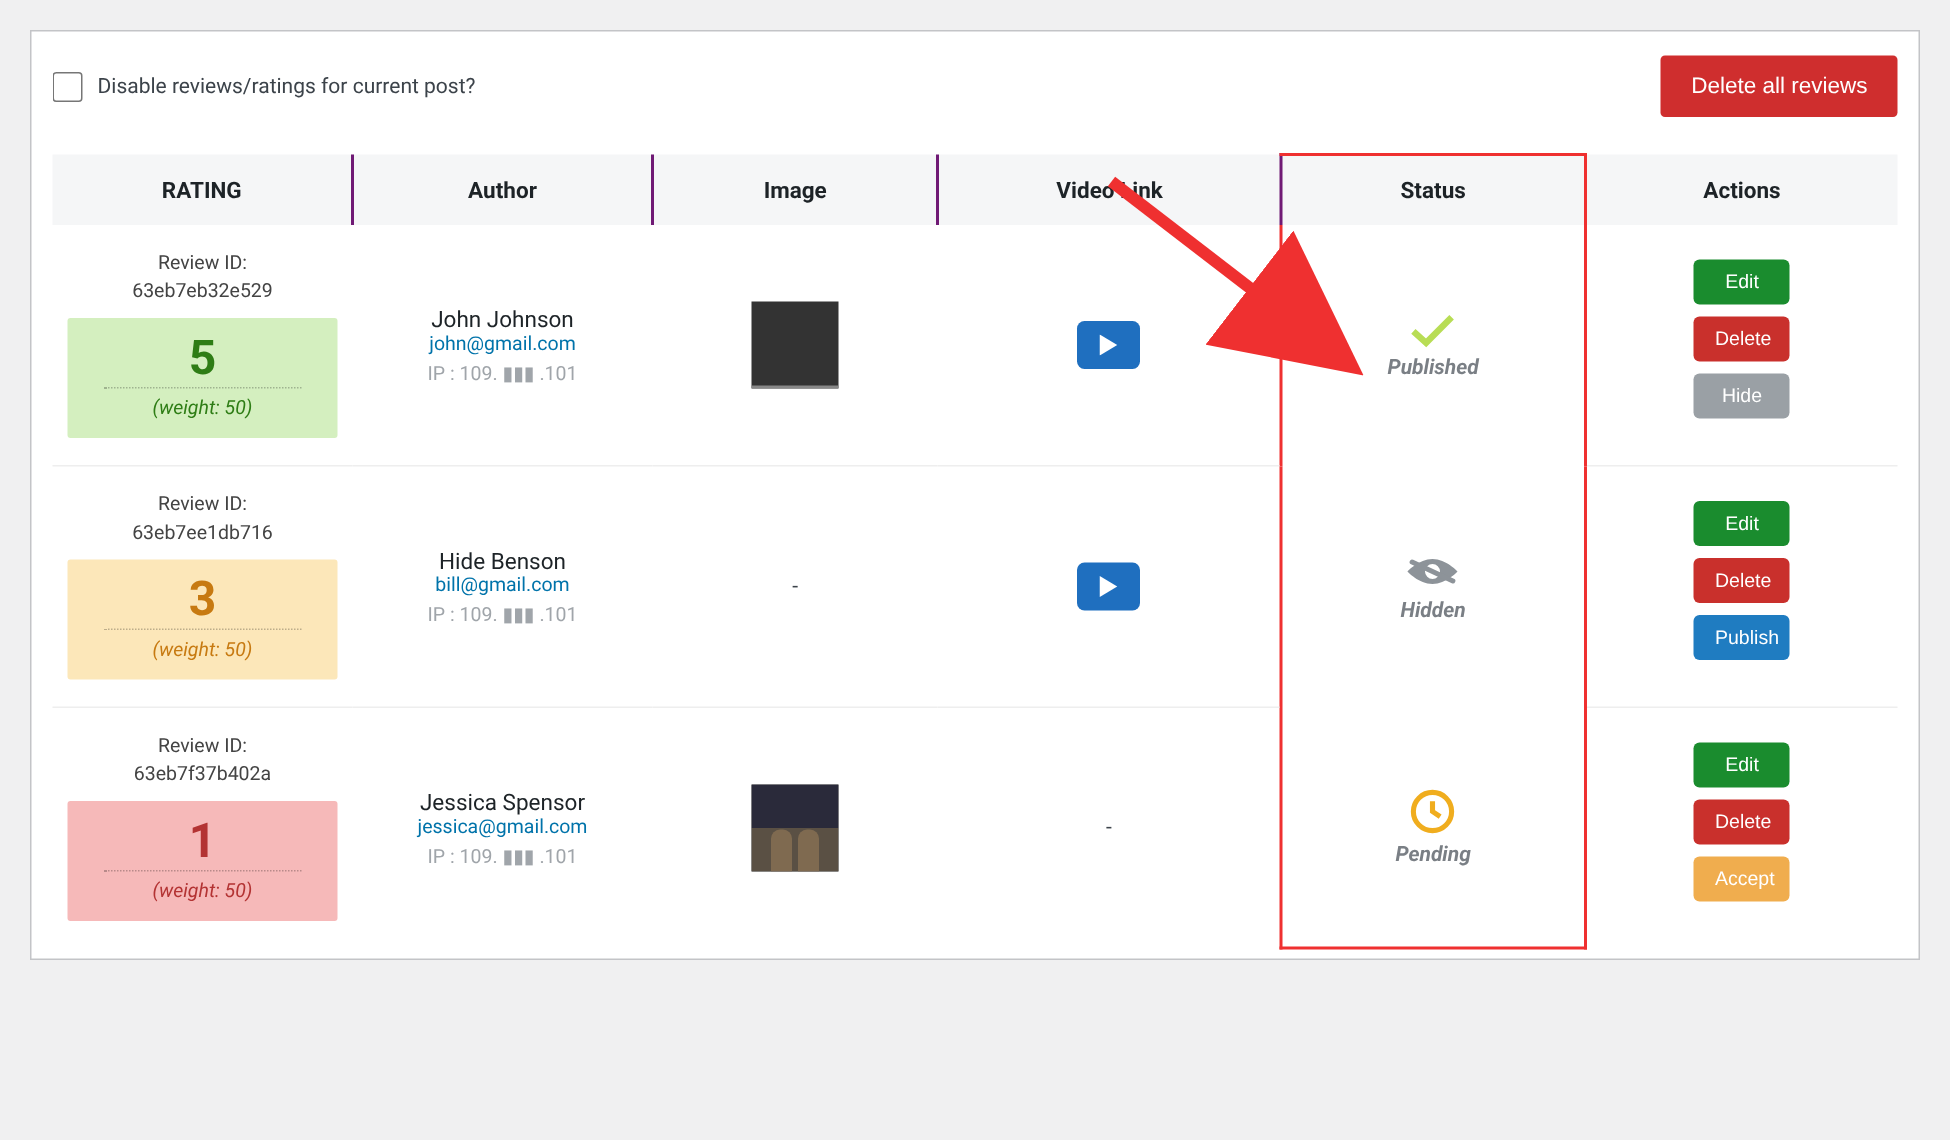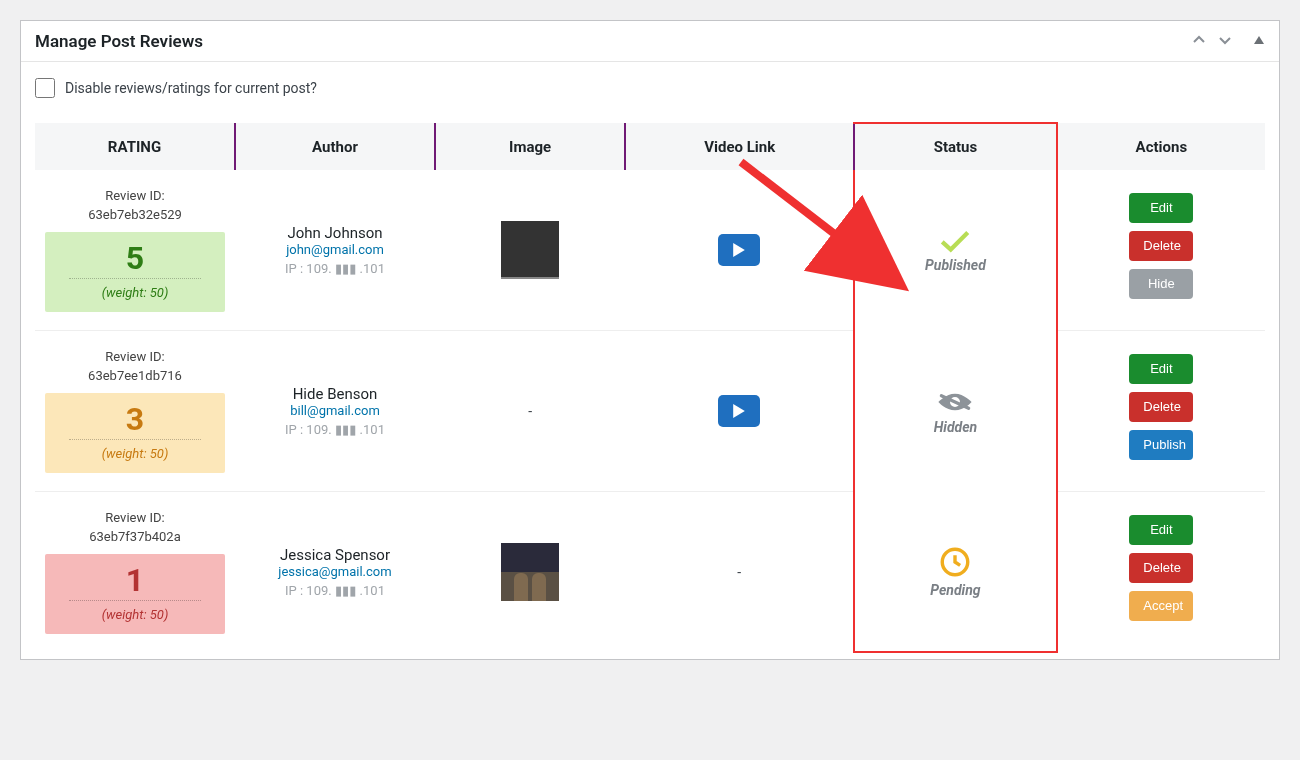--- a/index.html
+++ b/index.html
@@ -131,48 +131,29 @@
     position:absolute;pointer-events:none;
     left:700px;top:90px;width:200px;height:140px;
   }
   .content-wrap{position:relative;}
 </style>
 </head>
 <body>
 
 <div class="panel">
 
-  <div class="panel-header">
-    <div class="panel-title">Manage Post Reviews</div>
-    <div class="panel-ctrls">
-      <span>
-        <svg width="16" height="16" viewBox="0 0 16 16">
-            <path d="M3 10l5-5 5 5" stroke="#8a8f96" stroke-width="2" fill="none"></path>
-          </svg>
-      </span>
-      <span>
-        <svg width="16" height="16" viewBox="0 0 16 16">
-            <path d="M3 6l5 5 5-5" stroke="#8a8f96" stroke-width="2" fill="none"></path>
-          </svg>
-      </span>
-      <span style="margin-left:10px;">
-        <svg width="12" height="12" viewBox="0 0 12 12">
-            <path d="M6 2l5 8H1z" fill="#6b7075"></path>
-          </svg>
-      </span>
-    </div>
-  </div>
 
   <div class="panel-body content-wrap">
 
     <div class="top-row">
       <label class="check-row">
         <input type="checkbox" style="">
         <span>Disable reviews/ratings for current post?</span>
       </label>
+      <button class="btn btn-lg btn-darkred">Delete all reviews</button>
     </div>
 
 
     <table class="rev">
       <thead>
         <tr>
           <th>RATING</th>
           <th>Author</th>
           <th>Image</th>
           <th>Video Link</th>

